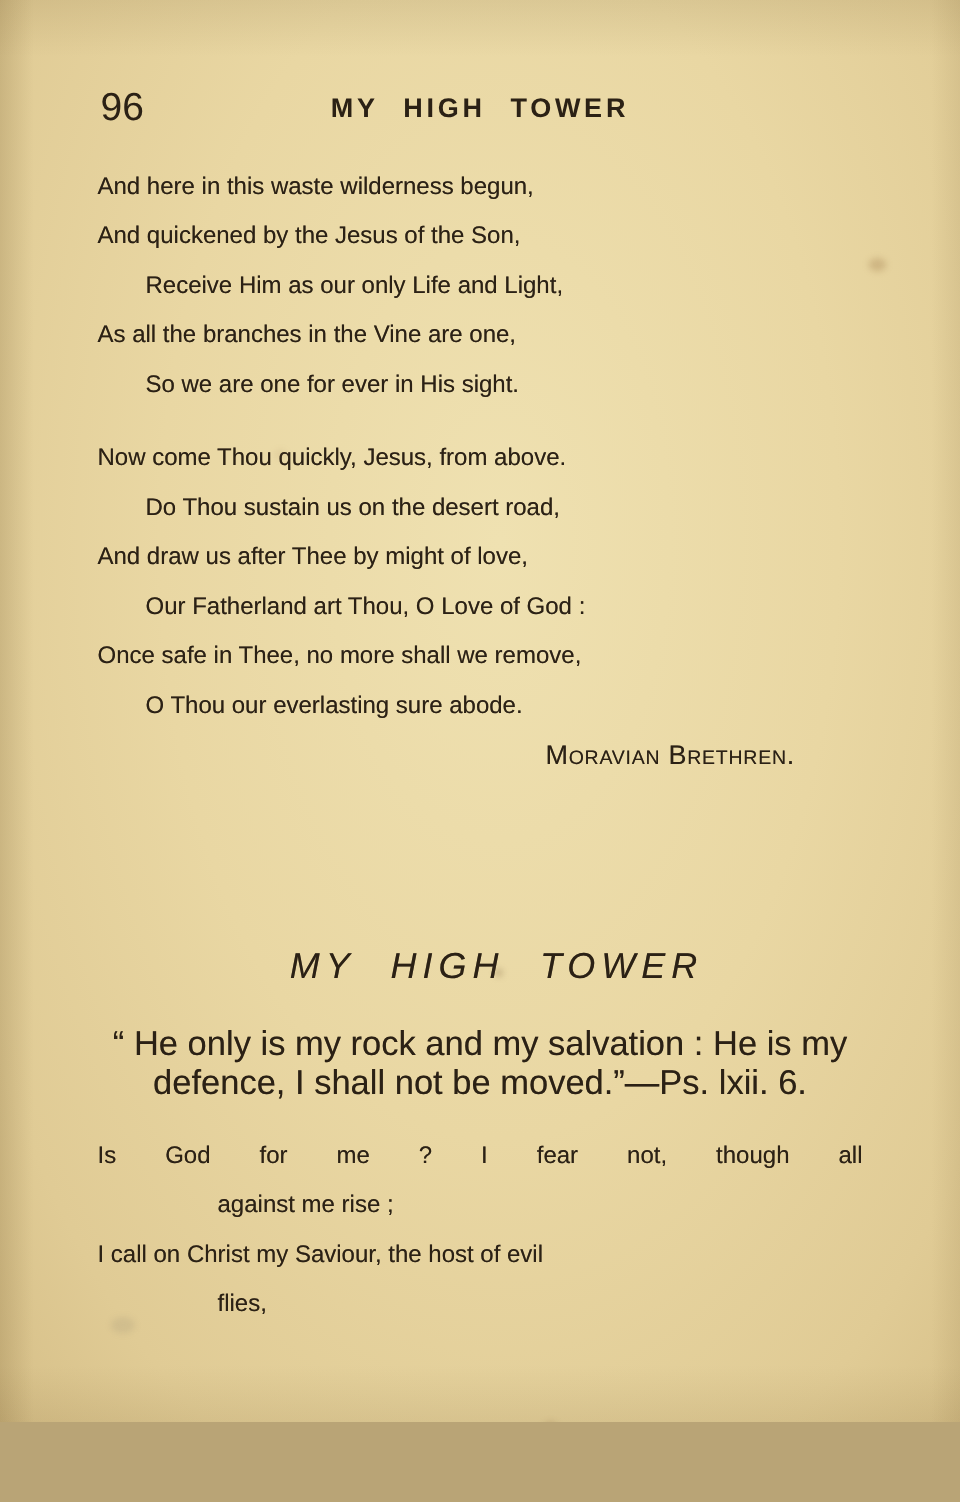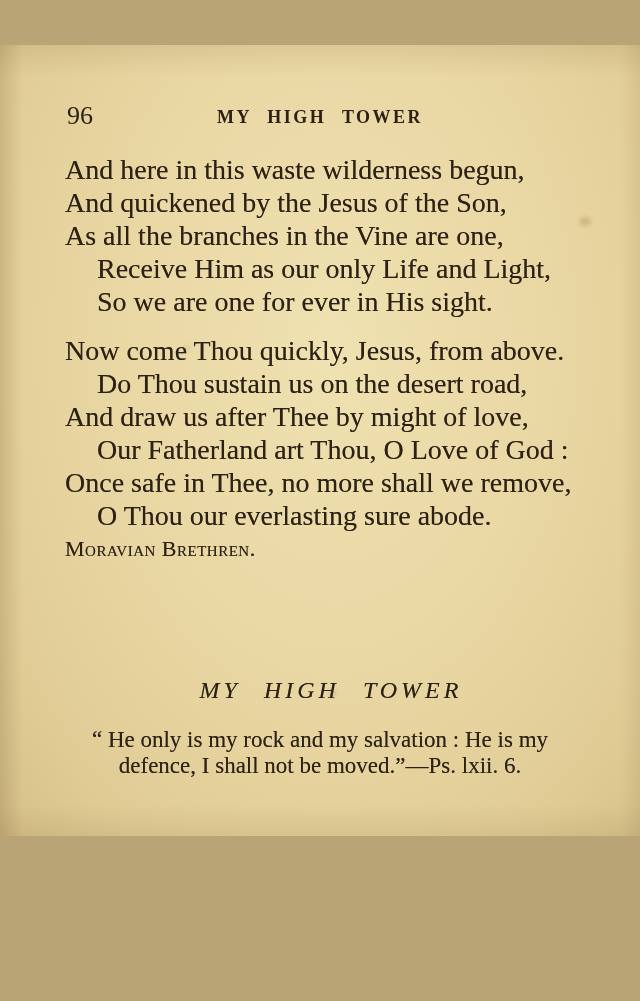--- a/index.html
+++ b/index.html
@@ -3,27 +3,26 @@
 <meta charset="utf-8">
 <style>
   html, body {
     margin: 0;
     padding: 0;
     background: #b9a476;
   }
   .page {
     position: relative;
     width: 640px;
-    height: 791px;
+    height: 948px;
     overflow: hidden;
-    font-family: Liberation Serif, serif;
+    font-family: Liberation Sans, sans-serif;
     color: #2b2115;
     background:
       radial-gradient(ellipse at 52% 38%, #efe1b1 0%, #e9d7a3 48%, #e0cb95 82%, #d6bf88 100%);
-    margin-top: 45px;
   }
   
   .page::before {
     content: "";
     position: absolute;
     inset: 0;
     pointer-events: none;
     background:
       linear-gradient(90deg, rgba(110,85,40,0.20) 0%, rgba(110,85,40,0) 3.5%),
       linear-gradient(270deg, rgba(110,85,40,0.10) 0%, rgba(110,85,40,0) 3%),
@@ -51,34 +50,34 @@
     display: block;
     text-align: center;
     font-size: 18px;
     line-height: 18px;
     padding-top: 5px;
     font-weight: bold;
     letter-spacing: 2.5px;
     word-spacing: 9px;
   }
   .poem-line {
-    font-size: 28px;
+    font-size: 16px;
     line-height: 33px;
     white-space: nowrap;
     text-shadow: 0 0 0.4px rgba(43,33,21,0.55);
   }
   .poem-line.ind { padding-left: 32px; }
   .stanza-1 { margin-top: 24px; }
   .stanza-2 { margin-top: 16px; }
   .attribution {
     font-variant: small-caps;
-    font-size: 22px;
+    font-size: 18px;
     line-height: 33px;
     letter-spacing: 0.5px;
-    text-align: left;
+    text-align: right;
     padding-right: 45px;
     text-shadow: 0 0 0.4px rgba(43,33,21,0.55);
   }
   .hymn-title {
     margin: 110px 0 0 0;
     position: relative;
     left: 11px;
     text-align: center;
     font-style: italic;
     font-weight: normal;
@@ -123,22 +122,22 @@
   <div class="content">
 
     <div class="running-head">
       <span class="page-number">96</span>
       <span class="running-title">MY HIGH TOWER</span>
     </div>
 
     <div class="stanza stanza-1">
       <div class="poem-line">And here in this waste wilderness begun,</div>
       <div class="poem-line">And quickened by the Jesus of the Son,</div>
+      <div class="poem-line ind">Receive Him as our only Life and Light,</div>
       <div class="poem-line">As all the branches in the Vine are one,</div>
-      <div class="poem-line ind">Receive Him as our only Life and Light,</div>
       <div class="poem-line ind">So we are one for ever in His sight.</div>
     </div>
 
     <div class="stanza stanza-2">
       <div class="poem-line">Now come Thou quickly, Jesus, from above.</div>
       <div class="poem-line ind">Do Thou sustain us on the desert road,</div>
       <div class="poem-line">And draw us after Thee by might of love,</div>
       <div class="poem-line ind">Our Fatherland art Thou, O Love of God :</div>
       <div class="poem-line">Once safe in Thee, no more shall we remove,</div>
       <div class="poem-line ind">O Thou our everlasting sure abode.</div>
@@ -146,20 +145,26 @@
 
     <div class="attribution">Moravian Brethren.</div>
 
     <h2 class="hymn-title">MY HIGH TOWER</h2>
 
     <div class="epigraph">
       <div class="epigraph-line">“ He only is my rock and my salvation :  He is my</div>
       <div class="epigraph-line">defence, I shall not be moved.”—Ps. lxii. 6.</div>
     </div>
 
+    <div class="stanza poem-2">
+      <div class="poem-line justify">Is God for me ?  I fear not, though all</div>
+      <div class="poem-line hang">against me rise ;</div>
+      <div class="poem-line">I call on Christ my Saviour, the host of evil</div>
+      <div class="poem-line hang">flies,</div>
+    </div>
 
   </div>
 
   <div class="stain stain-1"></div>
   <div class="stain stain-2"></div>
   <div class="stain stain-3"></div>
   <div class="stain stain-4"></div>
   <div class="stain stain-5"></div>
   <div class="stain stain-6"></div>
 

